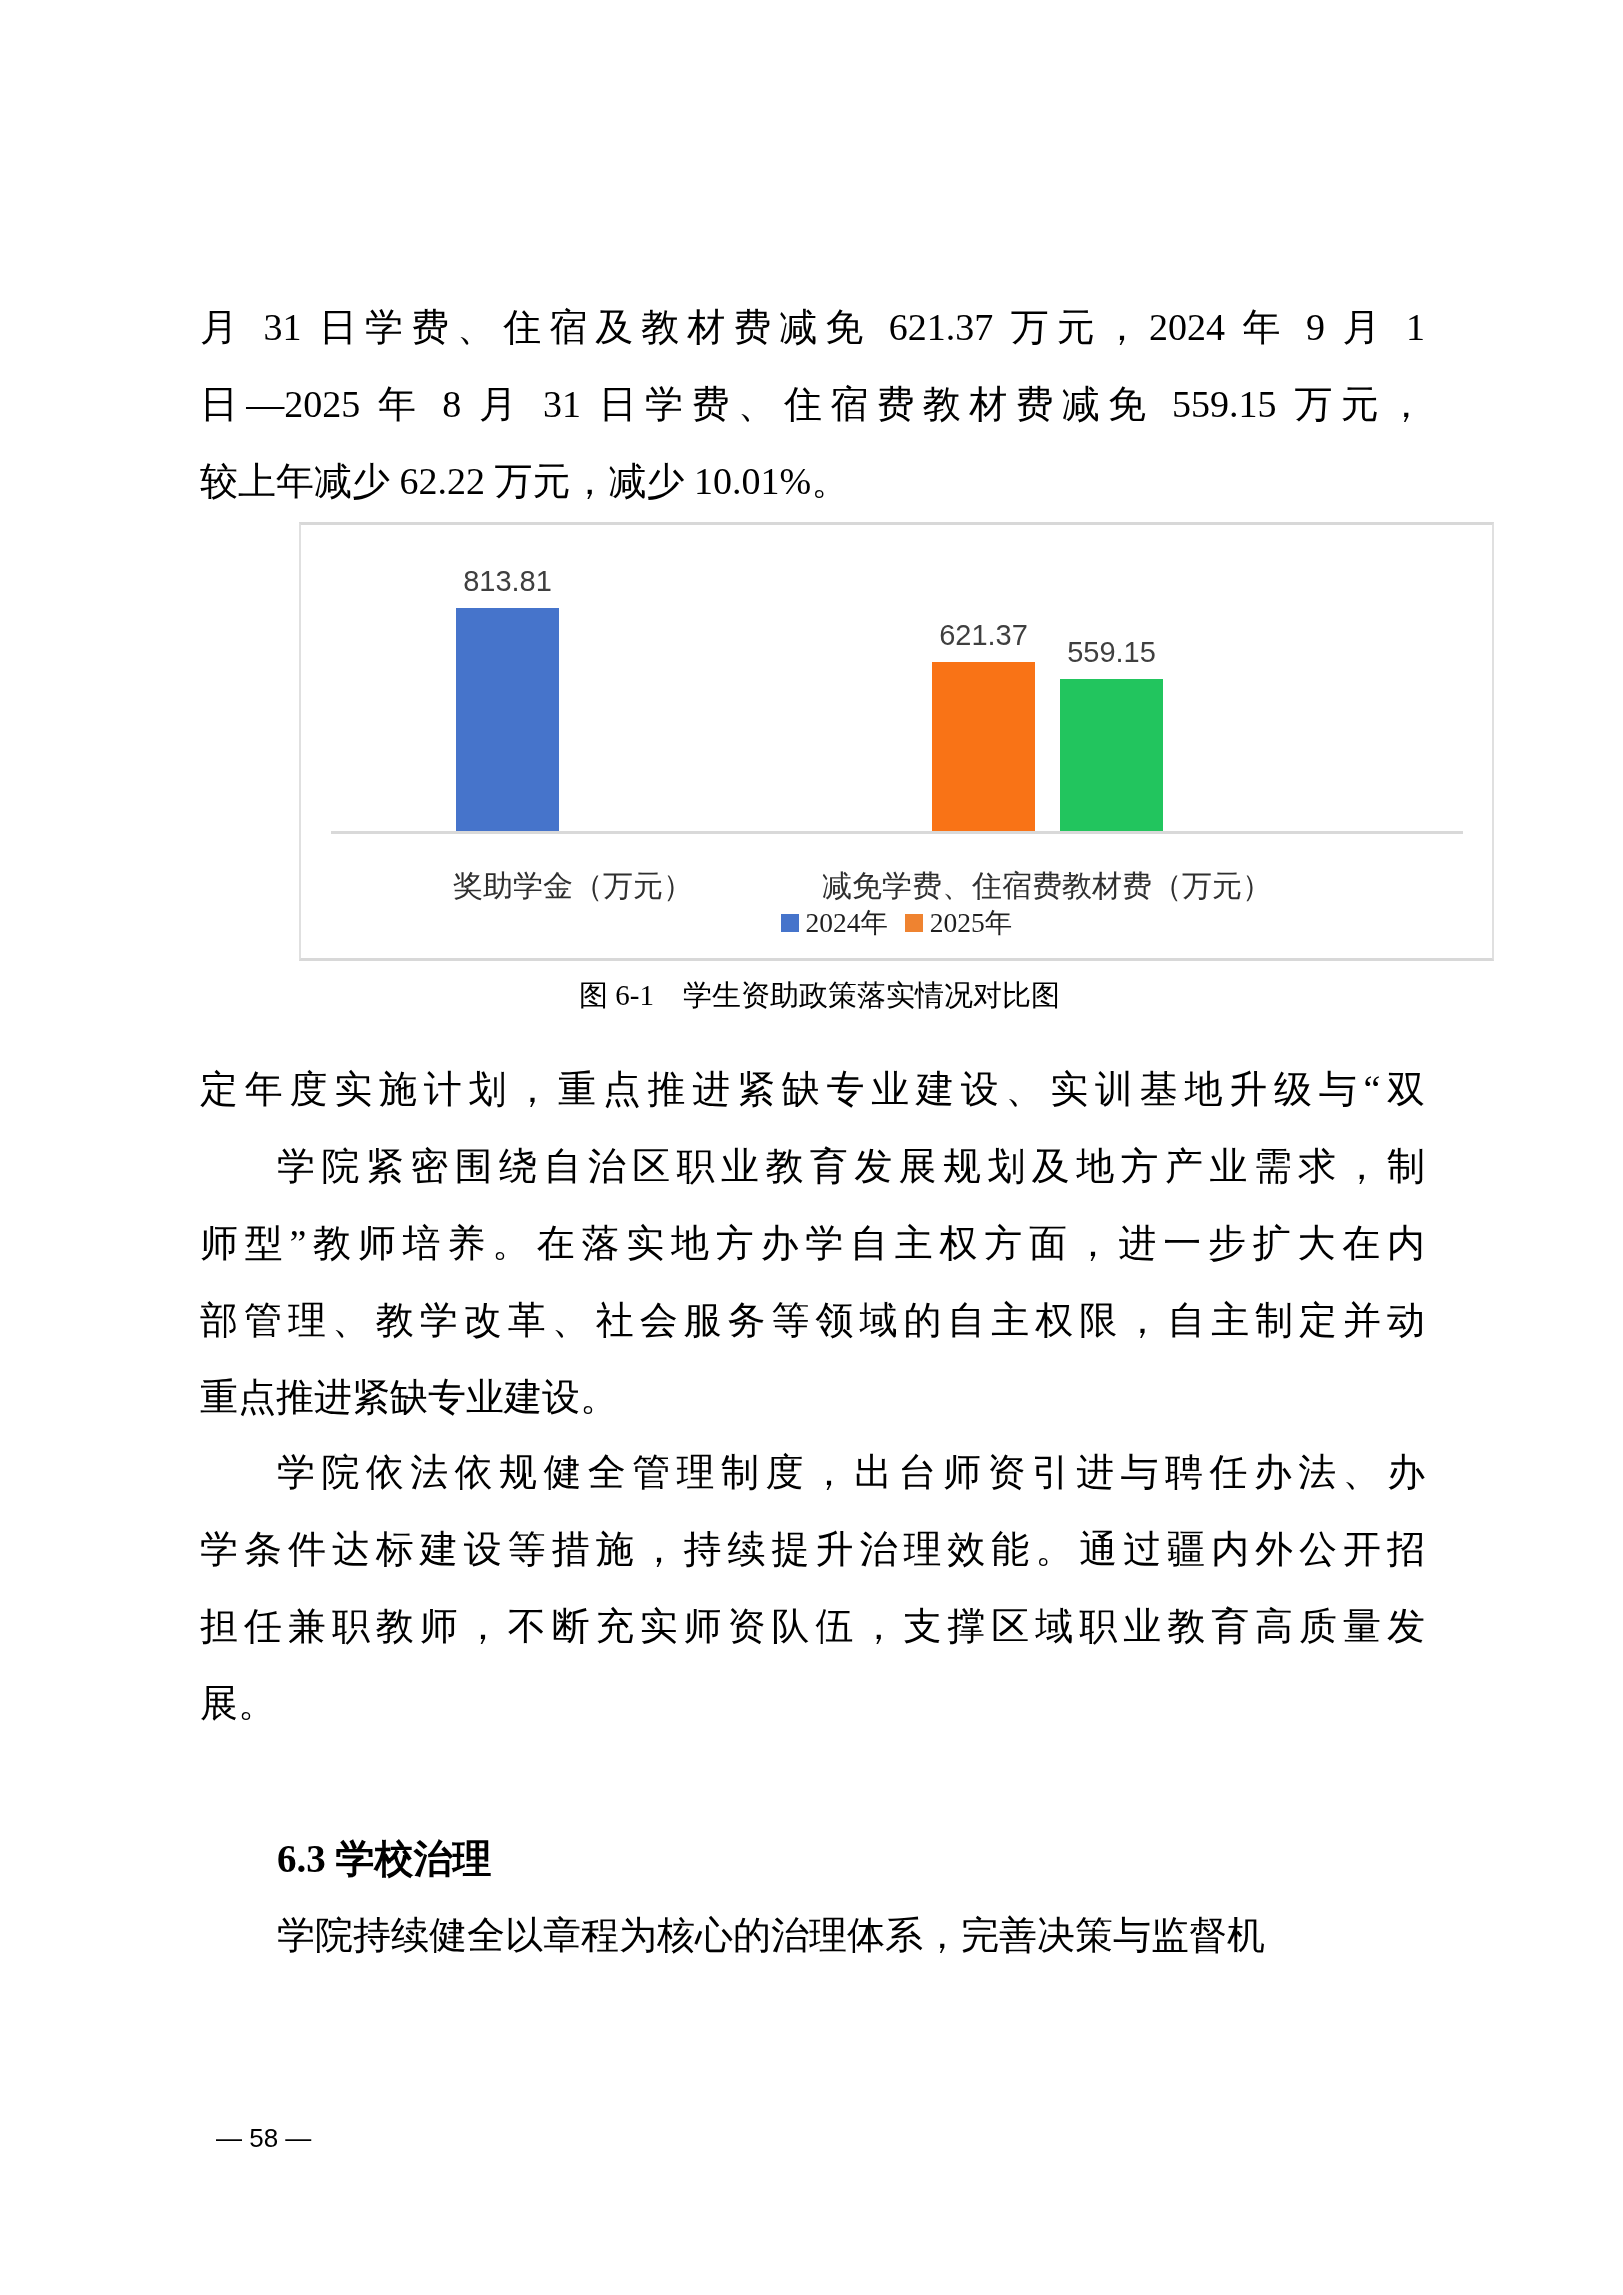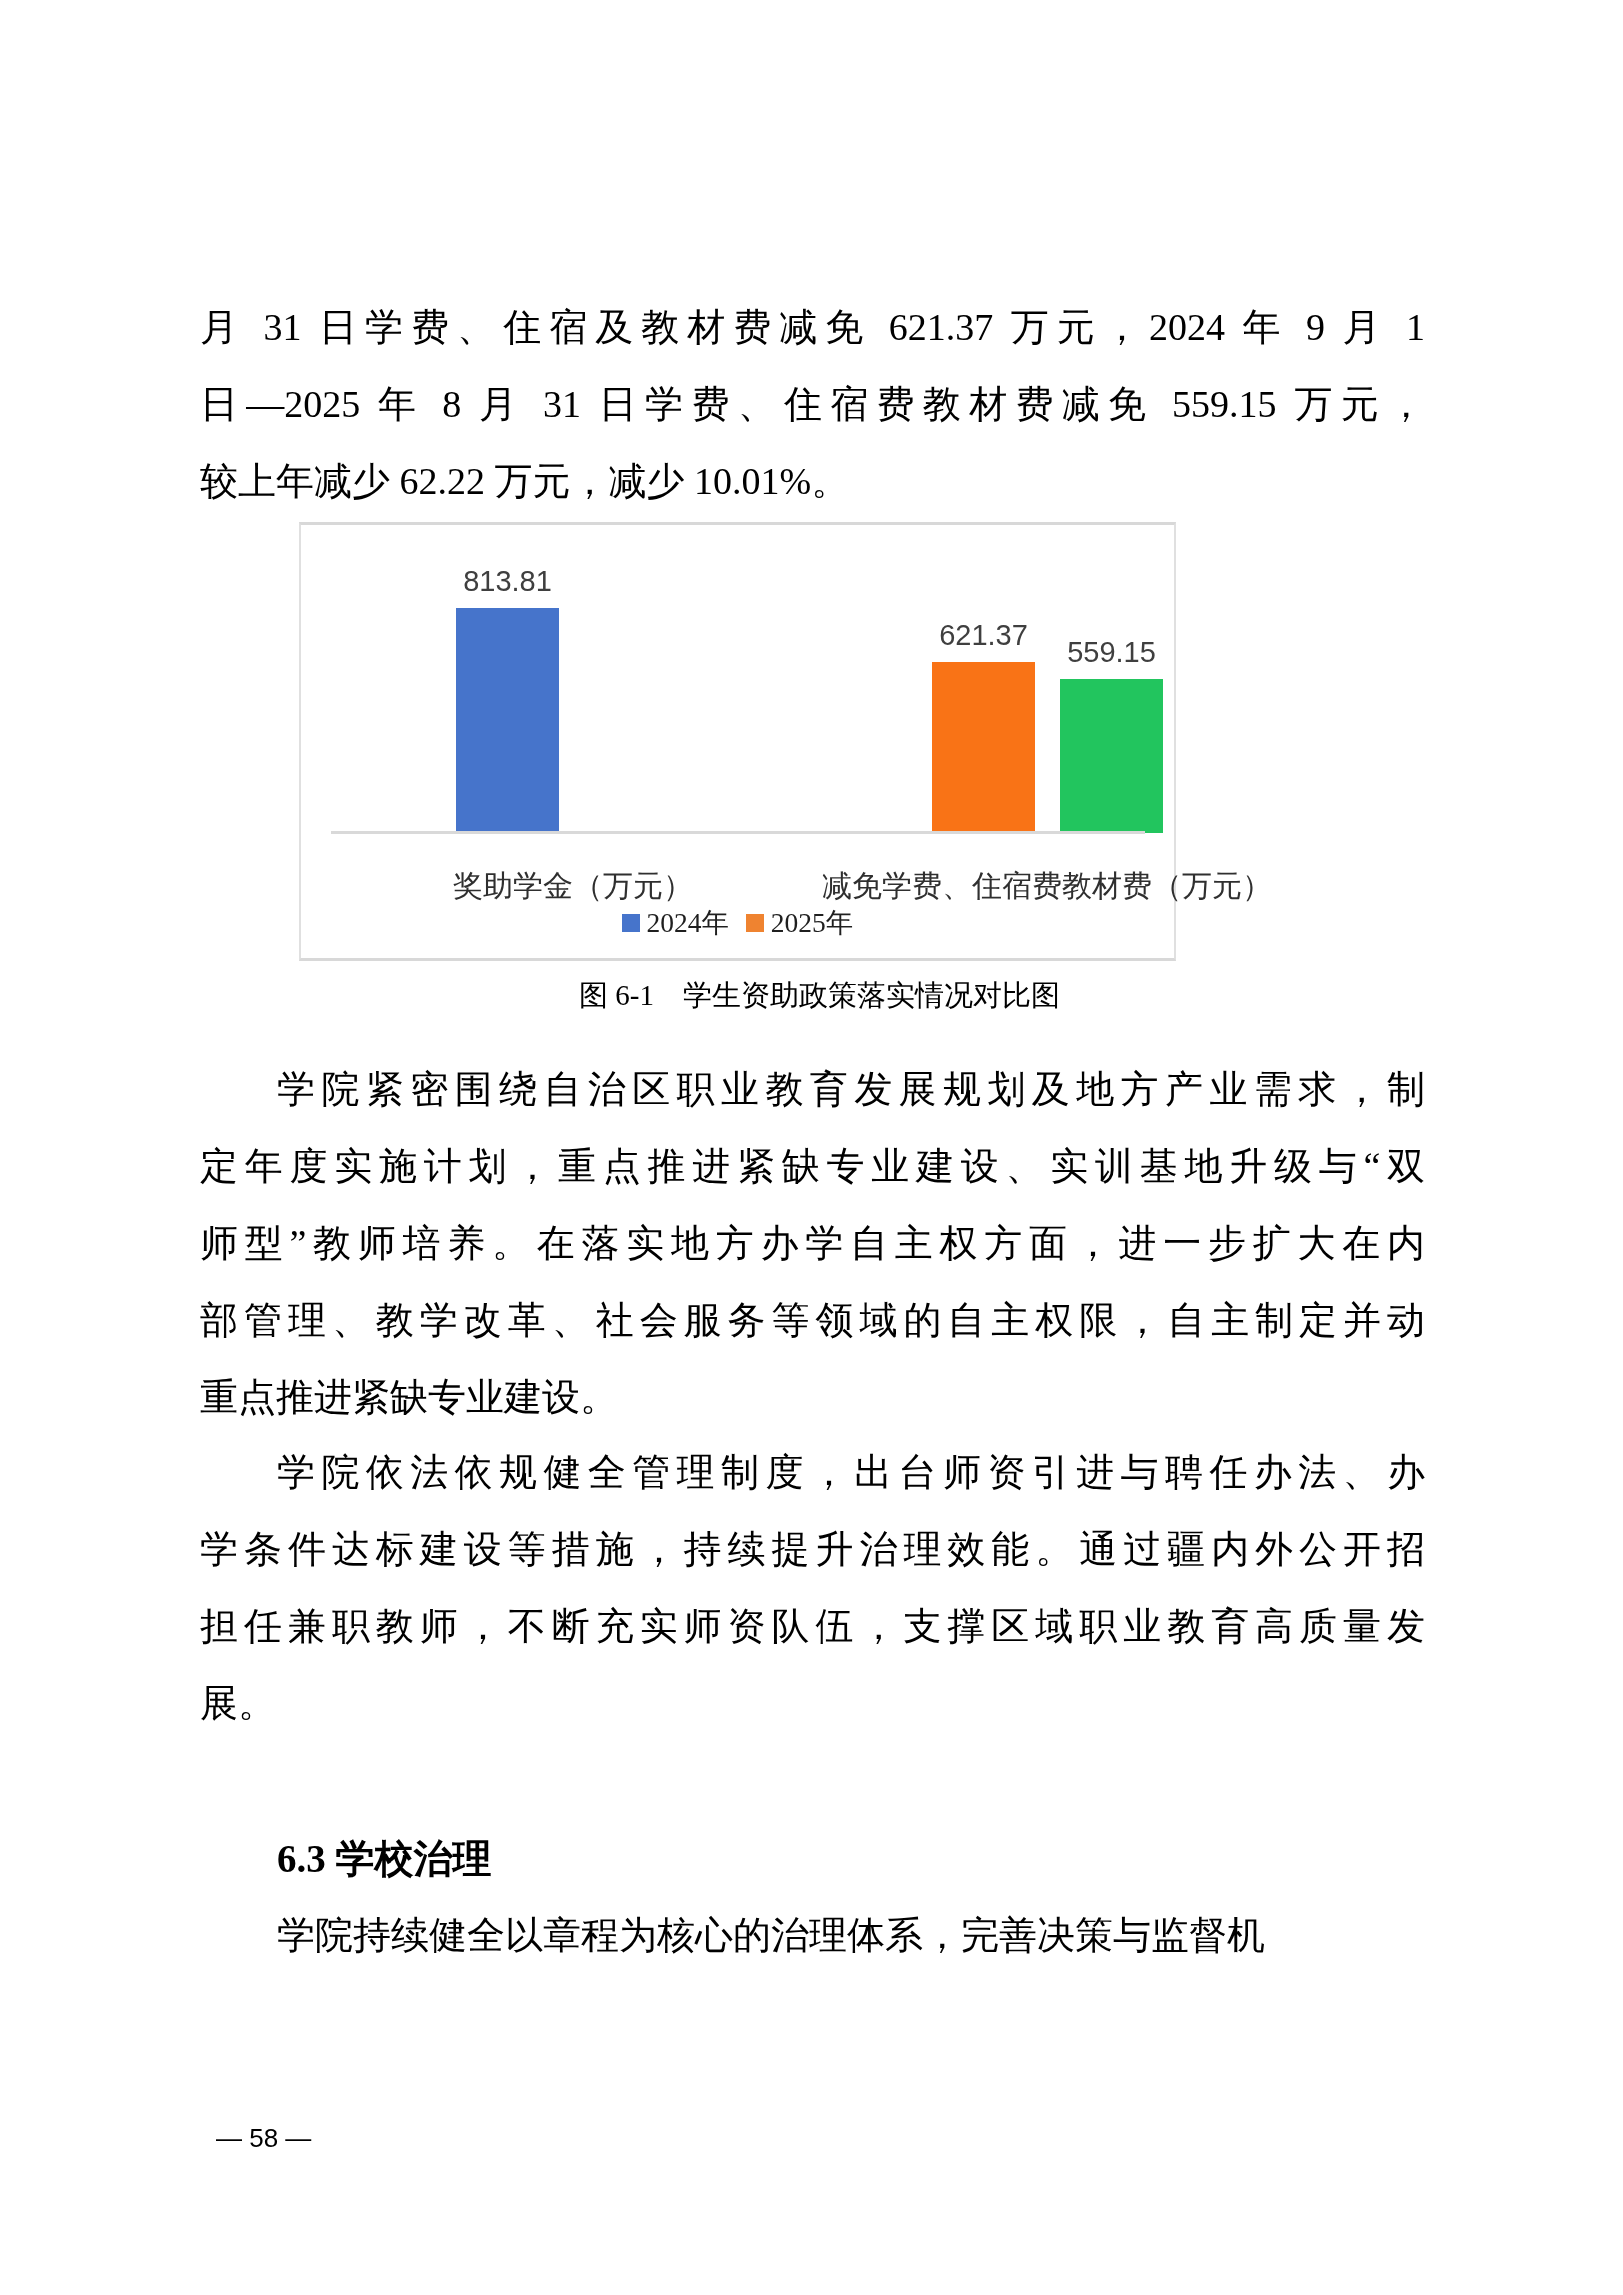--- a/index.html
+++ b/index.html
@@ -21,21 +21,21 @@
 
   
   #section-heading {
     position:absolute; left:200px; top:1820px; width:1225px;
     height:77px; line-height:77px; font-size:39px; font-weight:bold;
     text-indent:77px;
   }
 
   
   #chart {
-    position:absolute; left:299px; top:522px; width:877px; height:439px;
+    position:absolute; left:299px; top:522px; width:1195px; height:439px;
     background:#fff;
     border:2.6px solid #e0e0e0; border-top:3.9px solid #d8d8d8; border-bottom:3.9px solid #d8d8d8;
   }
   #chart .axis {
     position:absolute; left:29.5px; right:29.5px; top:306px; height:3.3px;
     background:#d9d9d9;
   }
   .bar { position:absolute; bottom:125px; width:103px; }
   .bar.b1 { left:155px; }
   .bar.b2 { left:287px; }
@@ -105,22 +105,22 @@
     <div class="legend-item">
       <span class="swatch" style="background: rgb(239, 131, 48);"></span>
       <span class="legend-text">2025年</span>
     </div>
   </div>
 </div>
 
 <div id="figure-caption">图 6-1　学生资助政策落实情况对比图</div>
 
 <div class="para" id="p2" style="top:1051px;">
+  <div class="line">定年度实施计划，重点推进紧缺专业建设、实训基地升级与“双</div>
   <div class="line indent">学院紧密围绕自治区职业教育发展规划及地方产业需求，制</div>
-  <div class="line">定年度实施计划，重点推进紧缺专业建设、实训基地升级与“双</div>
   <div class="line">师型”教师培养。在落实地方办学自主权方面，进一步扩大在内</div>
   <div class="line">部管理、教学改革、社会服务等领域的自主权限，自主制定并动</div>
   <div class="line last">重点推进紧缺专业建设。</div>
 </div>
 
 <div class="para" id="p3" style="top:1434px;">
   <div class="line indent">学院依法依规健全管理制度，出台师资引进与聘任办法、办</div>
   <div class="line">学条件达标建设等措施，持续提升治理效能。通过疆内外公开招</div>
   <div class="line">担任兼职教师，不断充实师资队伍，支撑区域职业教育高质量发</div>
   <div class="line last">展。</div>

